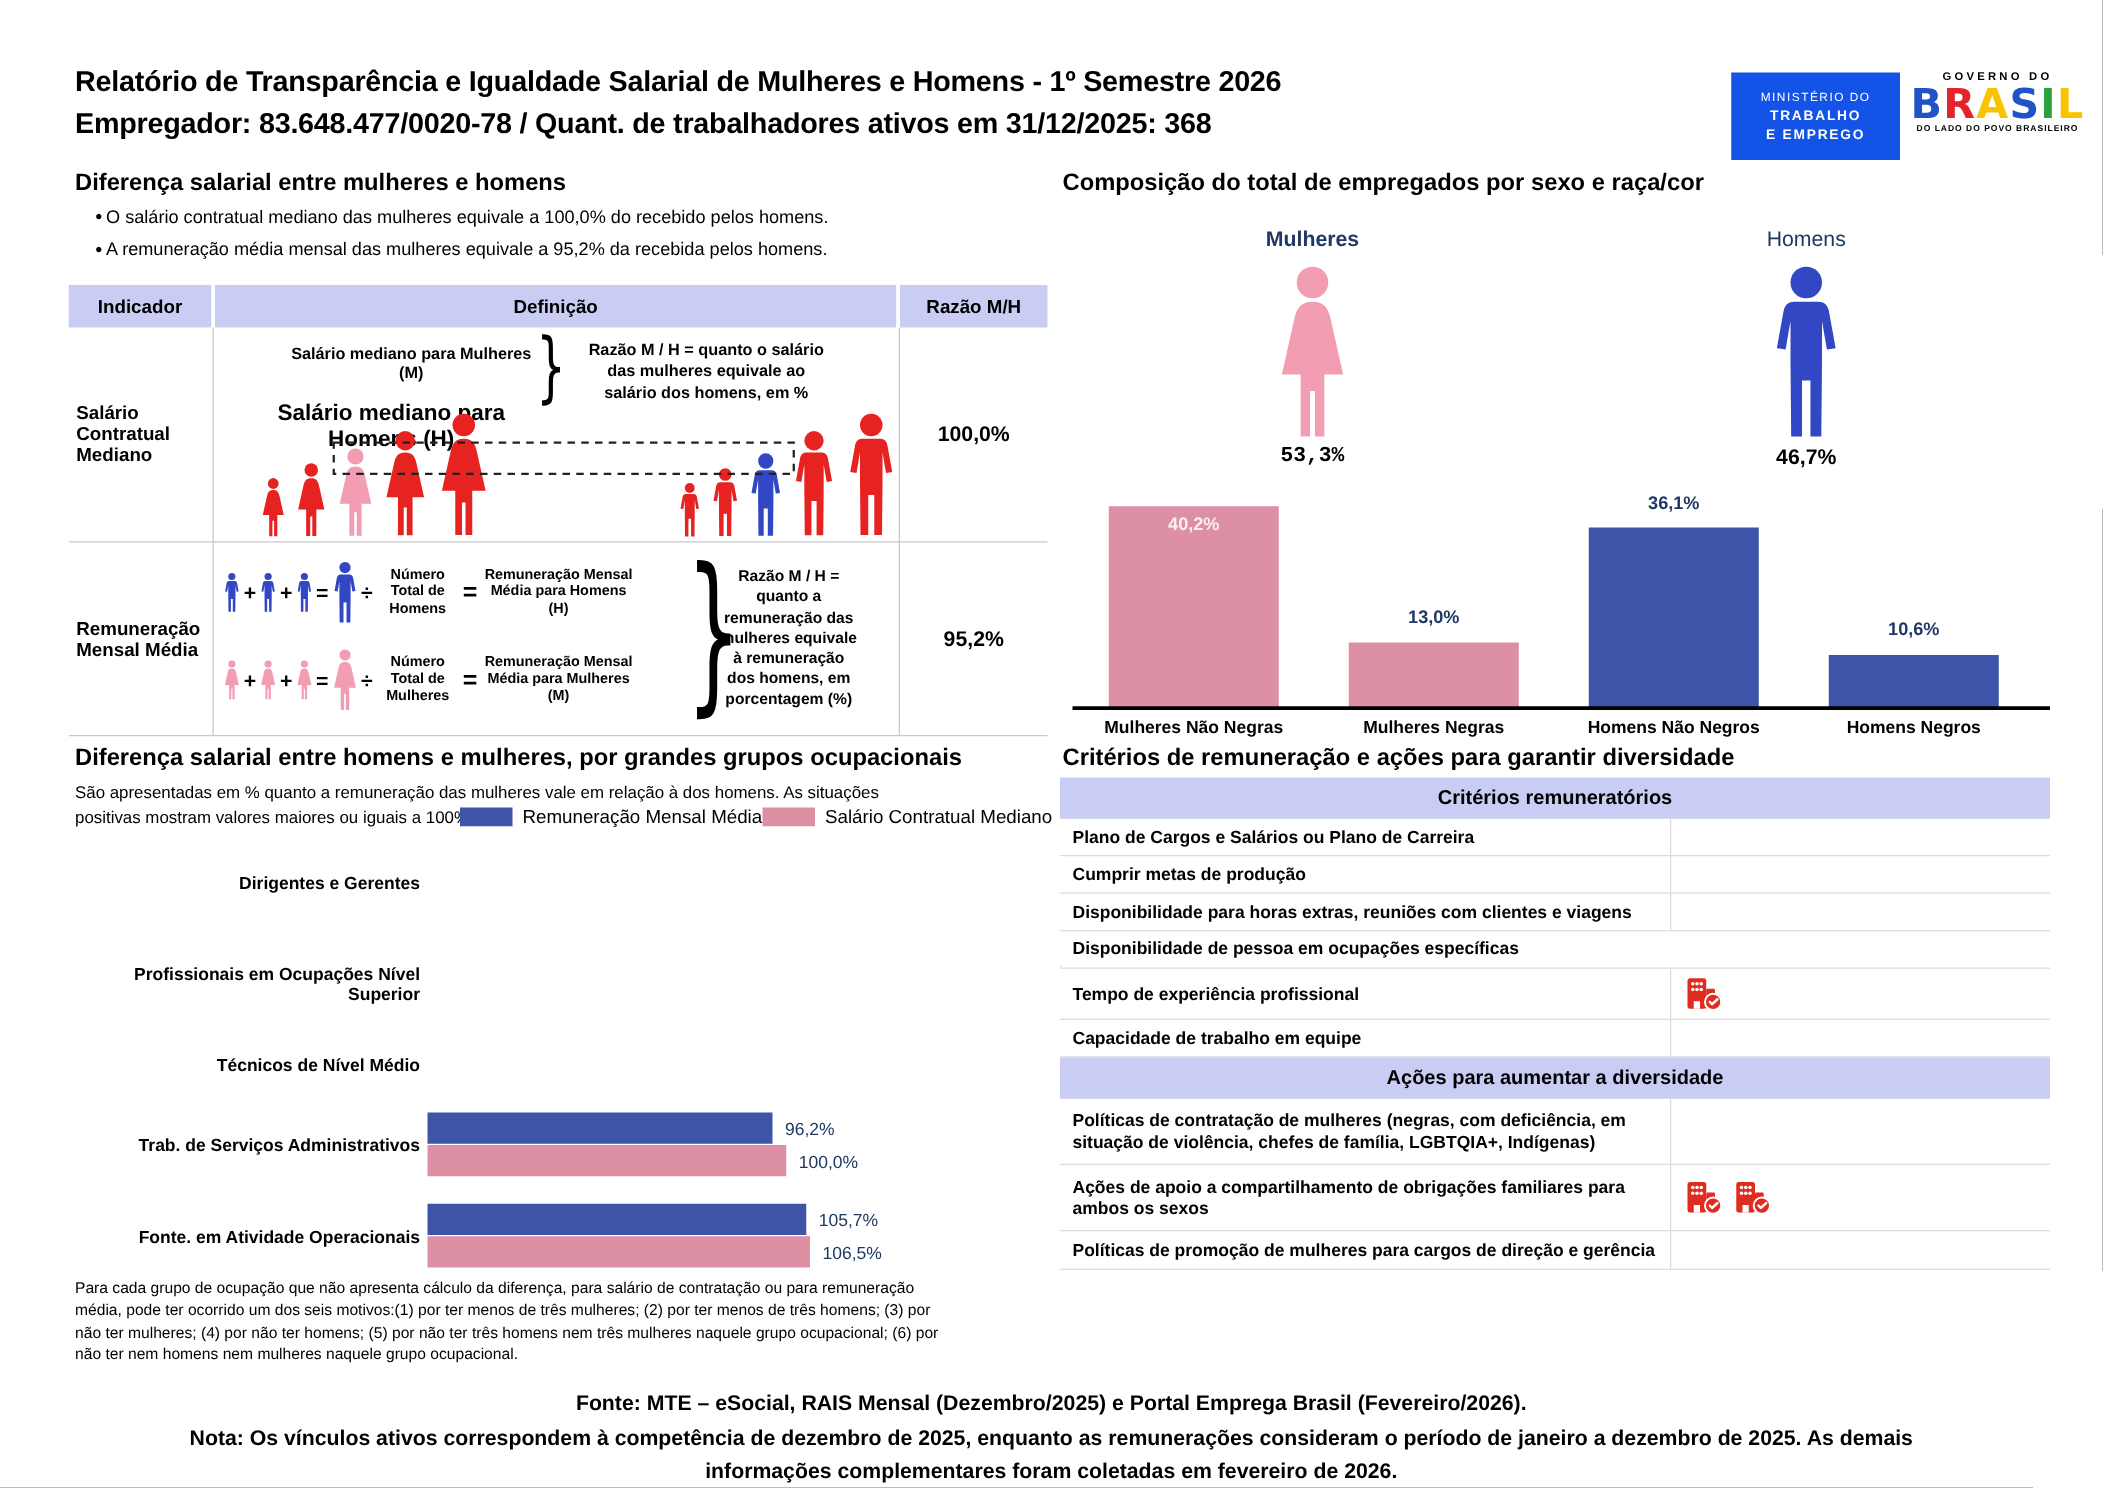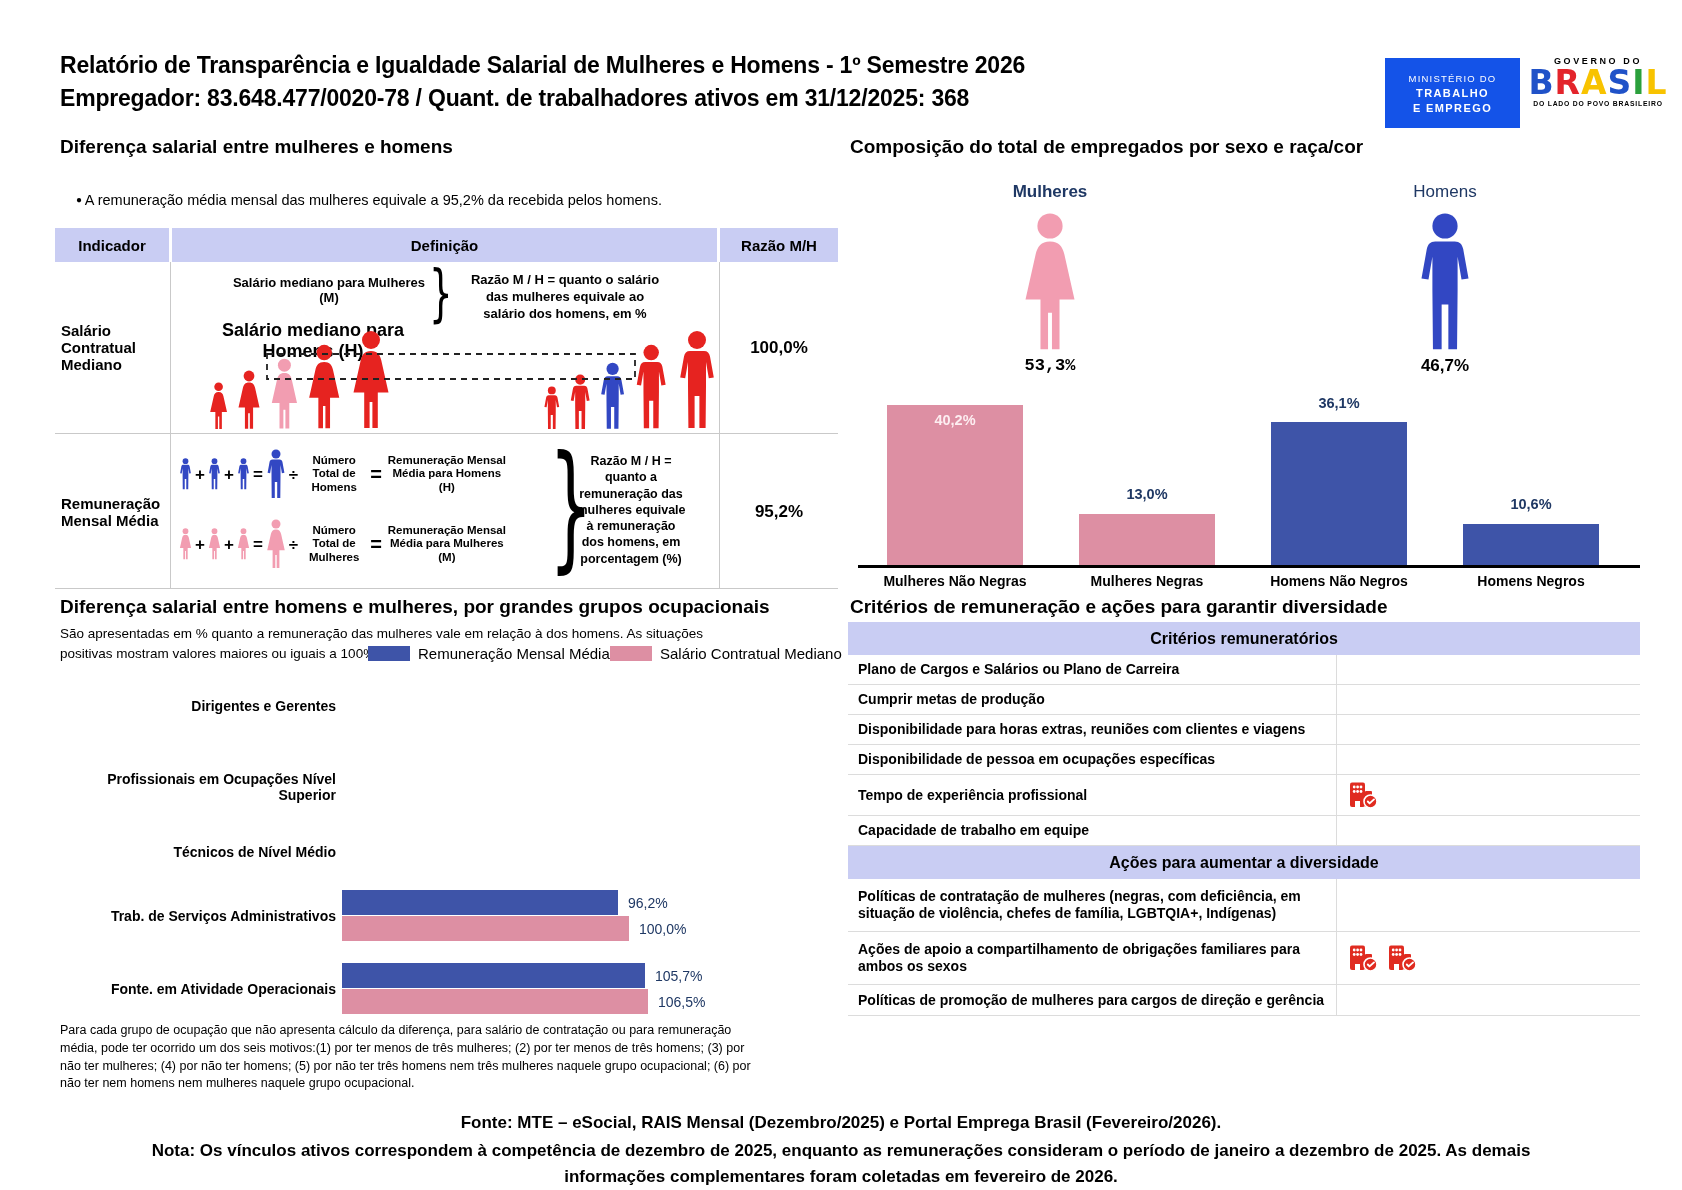--- a/index.html
+++ b/index.html
@@ -91,20 +91,21 @@
     <div class="min-l23">TRABALHO</div>
     <div class="min-l23">E EMPREGO</div>
   </div>
   <div class="abs" style="left:1528px;top:56px;width:140px;">
     <div class="gov-top">GOVERNO DO</div>
     <div class="gov-brand"><span style="color: rgb(32, 82, 200);">B</span><span style="color: rgb(227, 36, 43);">R</span><span style="color: rgb(248, 195, 0);">A</span><span style="color: rgb(32, 82, 200);">S</span><span style="color: rgb(43, 160, 60);">I</span><span style="color: rgb(248, 195, 0);">L</span></div>
     <div class="gov-bottom">DO LADO DO POVO BRASILEIRO</div>
   </div>
 
   <div class="abs sec-title" style="left:60px;top:136px;">Diferença salarial entre mulheres e homens</div>
+  <div class="abs bullet" style="left:76px;top:166px;">O salário contratual mediano das mulheres equivale a 100,0% do recebido pelos homens.</div>
   <div class="abs bullet" style="left:76px;top:192px;">A remuneração média mensal das mulheres equivale a 95,2% da recebida pelos homens.</div>
 
   <div class="abs lav cellhead" style="left:55px;top:228px;width:114px;height:34px;">Indicador</div>
   <div class="abs lav cellhead" style="left:172px;top:228px;width:545px;height:34px;">Definição</div>
   <div class="abs lav cellhead" style="left:720px;top:228px;width:118px;height:34px;">Razão M/H</div>
 
   <div class="abs gridline" style="left:55px;top:433px;width:783px;height:1px;"></div>
   <div class="abs gridline" style="left:55px;top:588px;width:783px;height:1px;"></div>
   <div class="abs gridline" style="left:170px;top:262px;width:1px;height:326px;"></div>
   <div class="abs gridline" style="left:719px;top:262px;width:1px;height:326px;"></div>
@@ -274,21 +275,21 @@
         
       </div>
     </div>
     <div class="crit-row" style="height:29px;">
       <div class="crit-label">Disponibilidade para horas extras, reuniões com clientes e viagens</div>
       <div class="crit-icons">
         
         
       </div>
     </div>
-    <div class="crit-row" style="height:29px;">
+    <div class="crit-row" style="height:29px;flex-direction:column;">
       <div class="crit-label">Disponibilidade de pessoa em ocupações específicas</div>
       <div class="crit-icons">
         
         
       </div>
     </div>
     <div class="crit-row" style="height:40px;">
       <div class="crit-label">Tempo de experiência profissional</div>
       <div class="crit-icons">
         <svg class="bcheck icored" width="30" height="28" viewBox="0 0 30 28">

